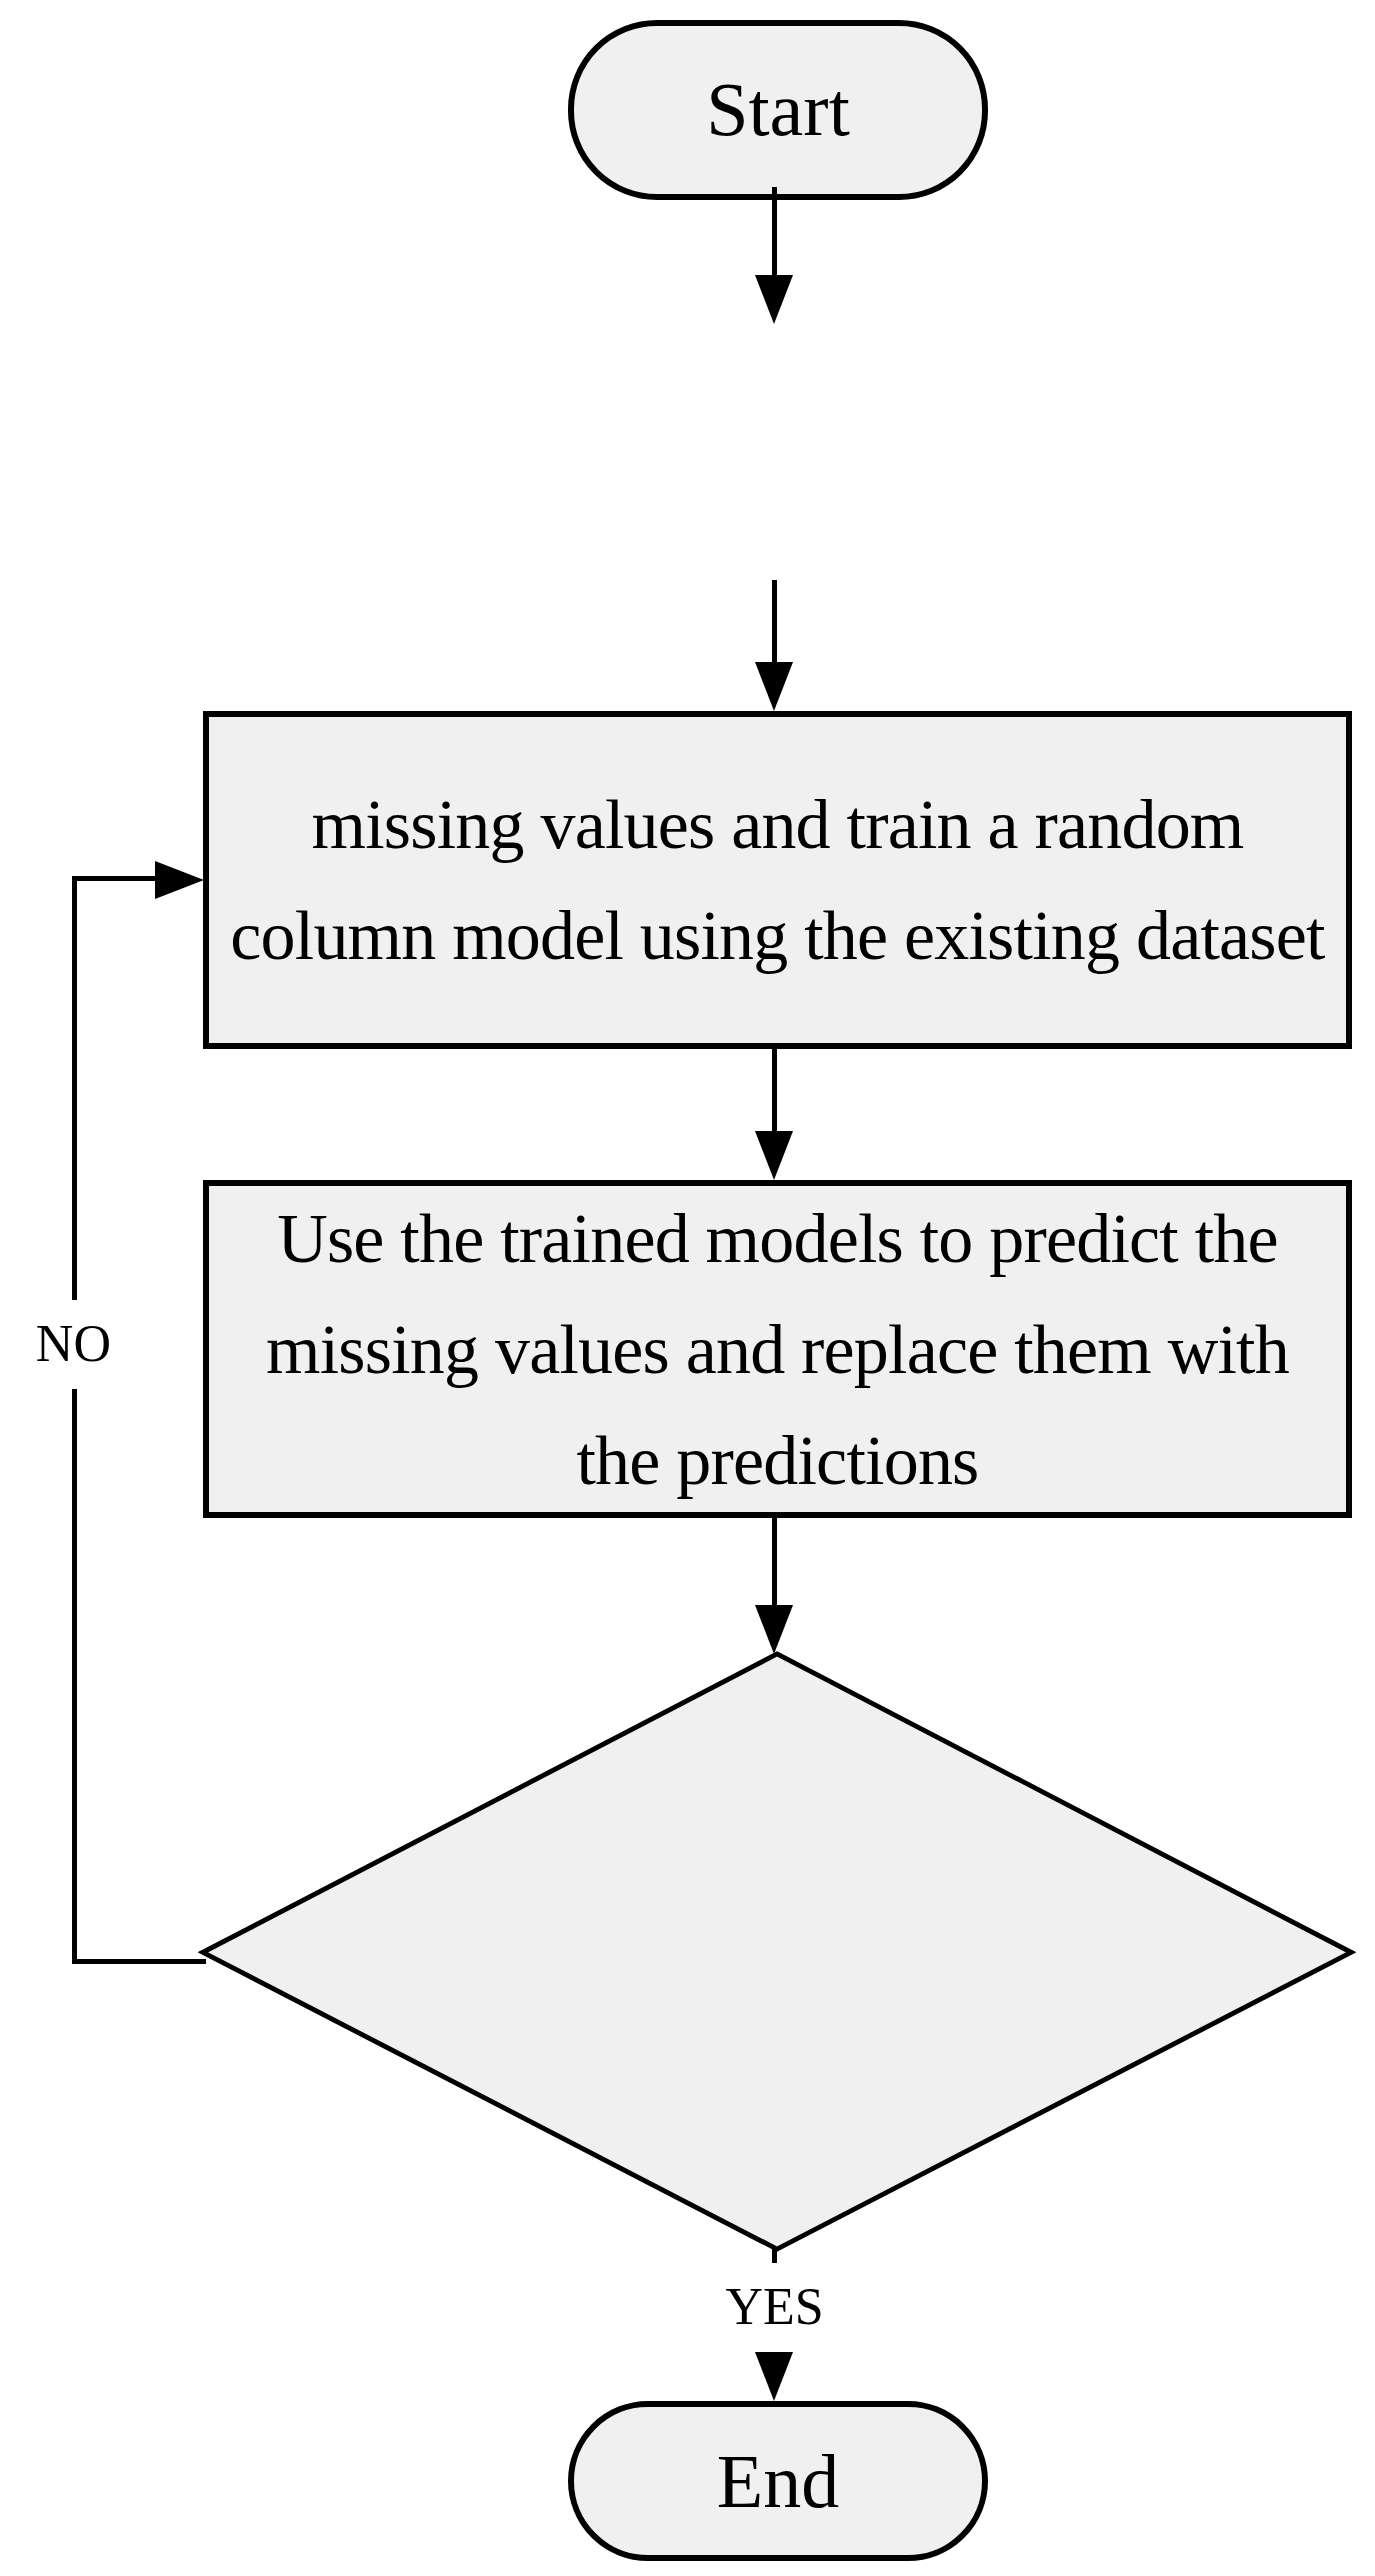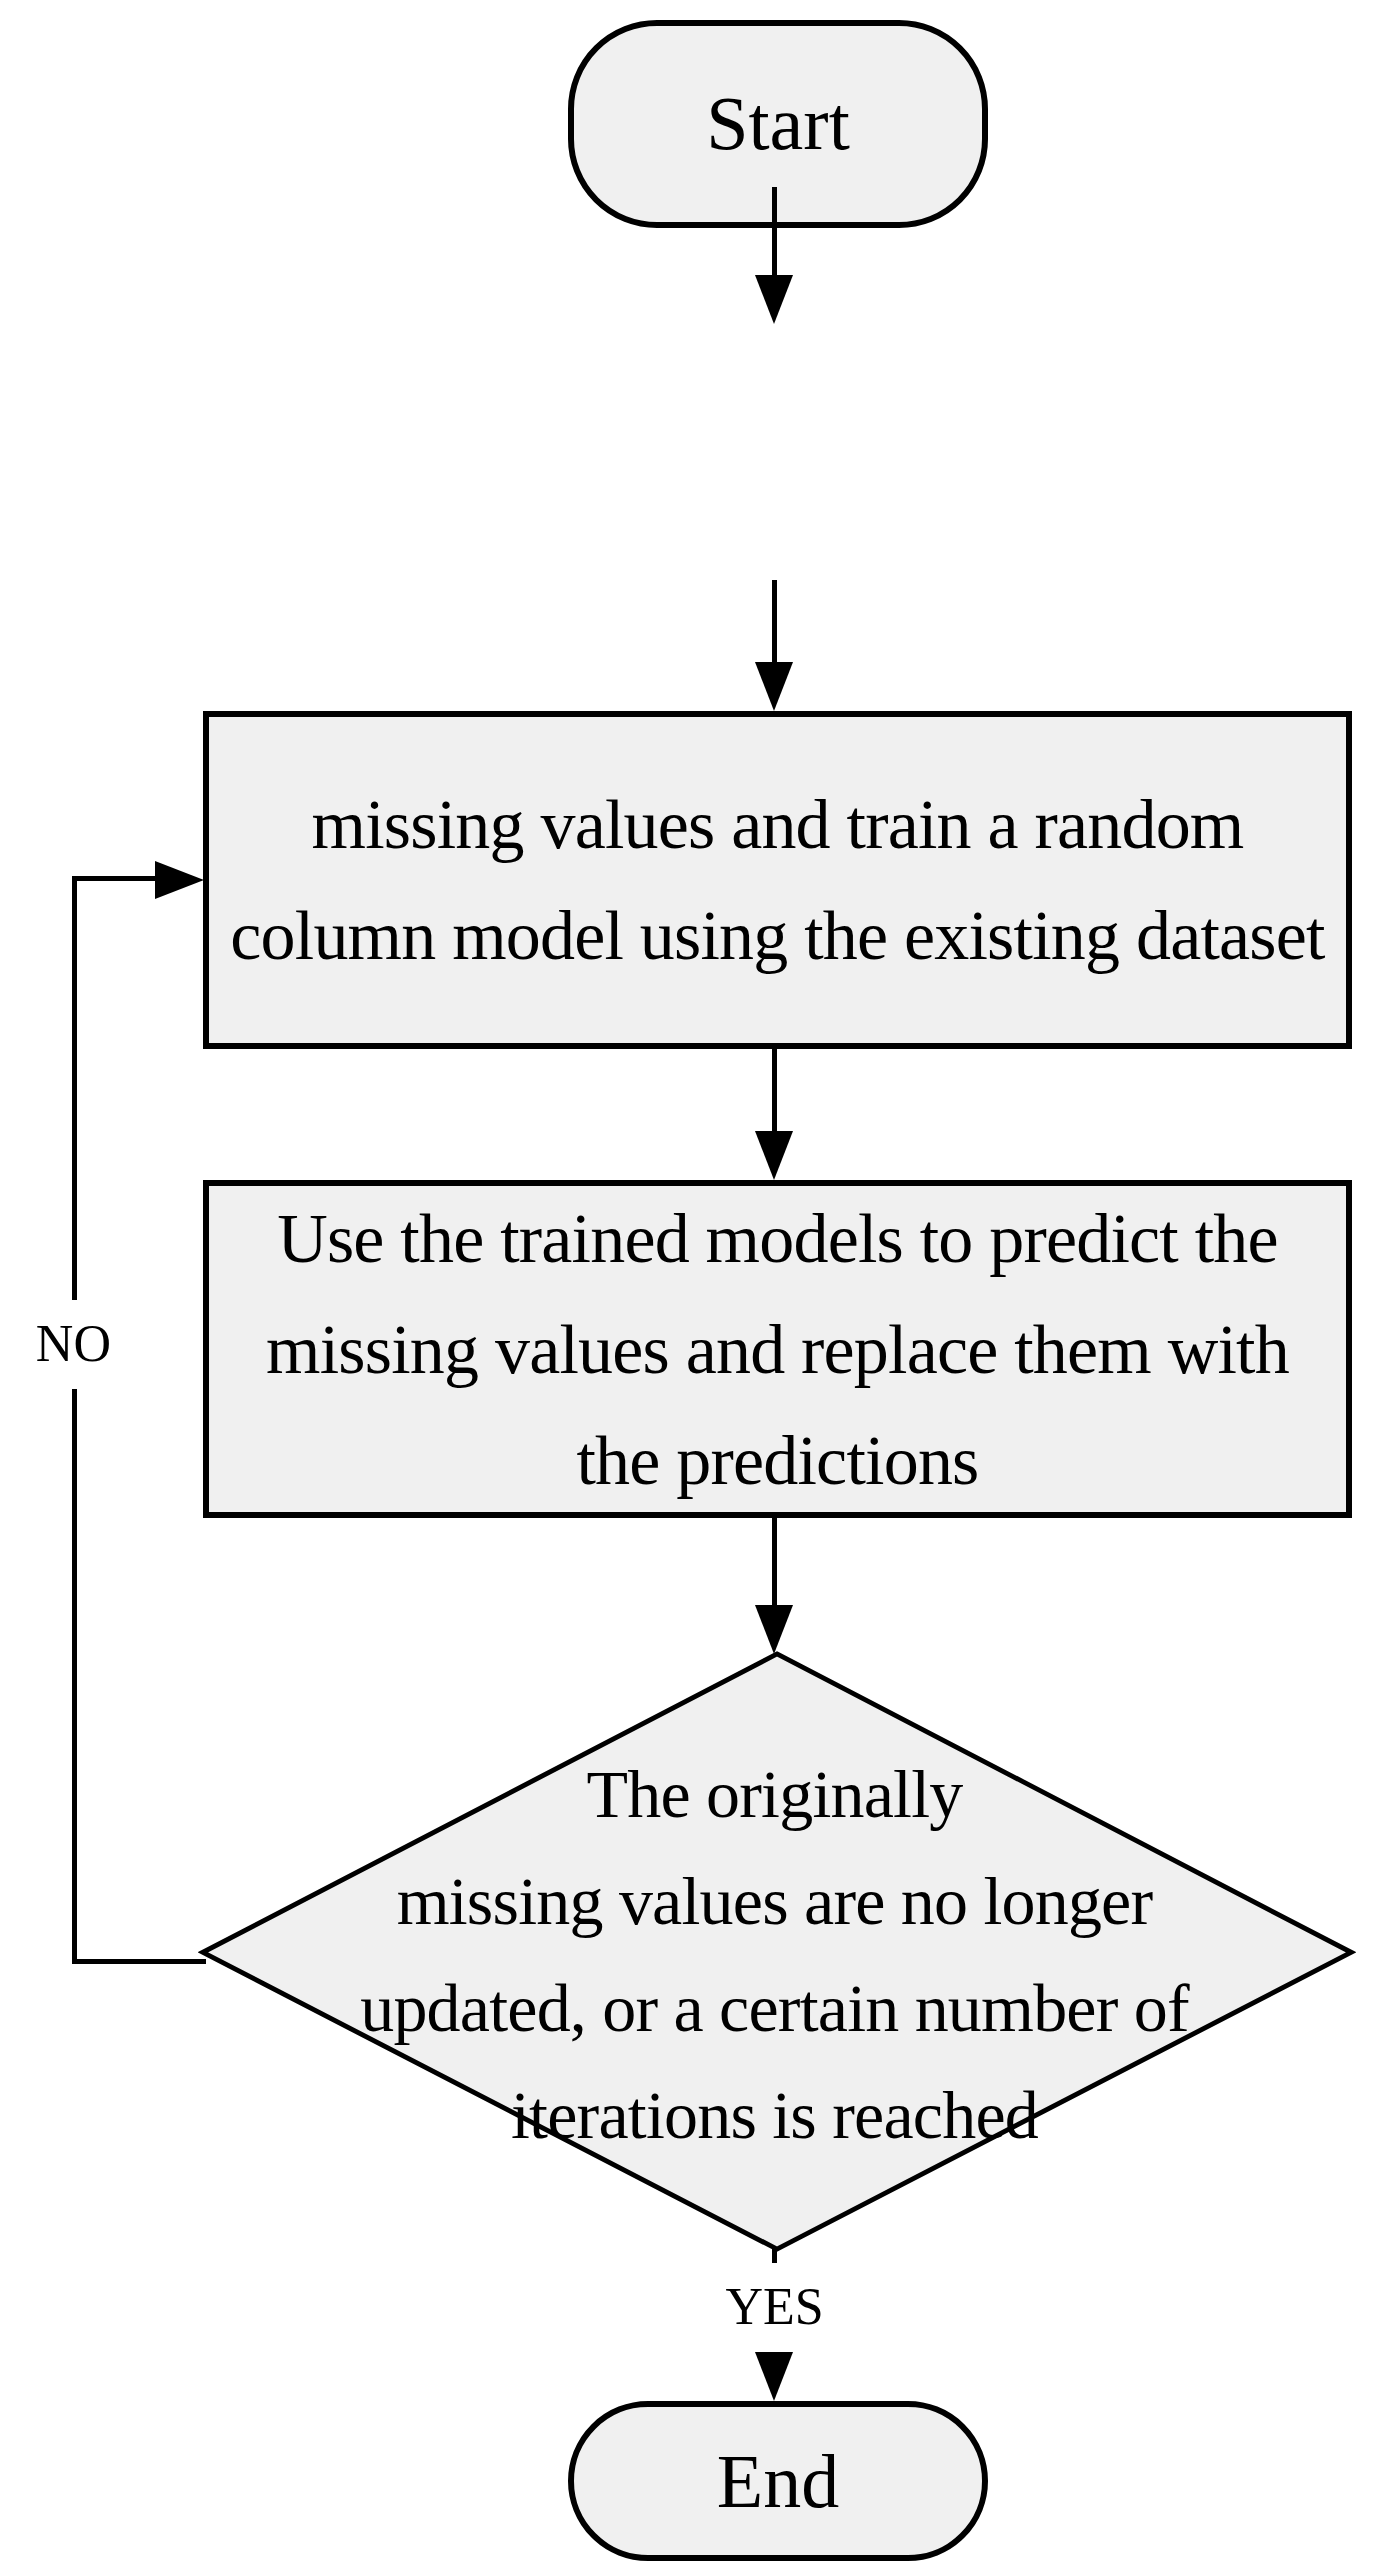--- a/index.html
+++ b/index.html
@@ -23,21 +23,21 @@
     border:6.5px solid var(--node-border);
     box-sizing:border-box;
     display:flex;flex-direction:column;
     align-items:center;justify-content:center;
     text-align:center;
   }
   .stadium{border-radius:89px;font-size:76px;}
   .rect{font-size:70px;letter-spacing:-0.8px;}
   .line{white-space:nowrap;}
   
-  #start{left:568px;top:19.5px;width:420px;height:208px;}
+  #start{left:568px;top:19.5px;width:420px;height:180px;}
   #box-fill{left:203px;top:324px;width:1149px;height:256px;}
   #box-fill .line{line-height:122px;}
   #box-iterate{left:203px;top:711px;width:1149px;height:338px;}
   #box-iterate .line{line-height:111px;}
   #box-predict{left:203px;top:1180px;width:1149px;height:338px;text-align:right;}
   #box-predict .line{line-height:111px;}
   #end{left:568px;top:2401px;width:420px;height:160px;}
   
   #diamond{position:absolute;left:198px;top:1649px;width:1158px;height:605px;}
   #diamond polygon{fill:var(--node-fill);stroke:var(--node-border);stroke-width:6px;stroke-linejoin:miter;}
@@ -114,26 +114,20 @@
     <div class="line">missing values and replace them with</div>
     <div class="line">the predictions</div>
   </div>
 
   <div id="l4" class="vline"></div>
   <div id="a4" class="tri-down"></div>
 
   <svg id="diamond" viewBox="0 0 1424 744" aria-hidden="true">
     <polygon points="712,6 1418,373 712,738 6,373"></polygon>
   </svg>
-  <div id="diamond-text">
-    <div class="line">The originally</div>
-    <div class="line">missing values are no longer</div>
-    <div class="line">updated, or a certain number of</div>
-    <div class="line">iterations is reached</div>
-  </div>
 
   <div id="l5" class="vline"></div>
   <div id="yes-label" class="edge-label">YES</div>
   <div id="a5" class="tri-down"></div>
 
   <div id="no-hline-bottom" class="hline"></div>
   <div id="no-vline" class="vline"></div>
   <div id="no-hline-top" class="hline"></div>
   <div id="a-no" class="tri-right"></div>
   <div id="no-label" class="edge-label">NO</div>

